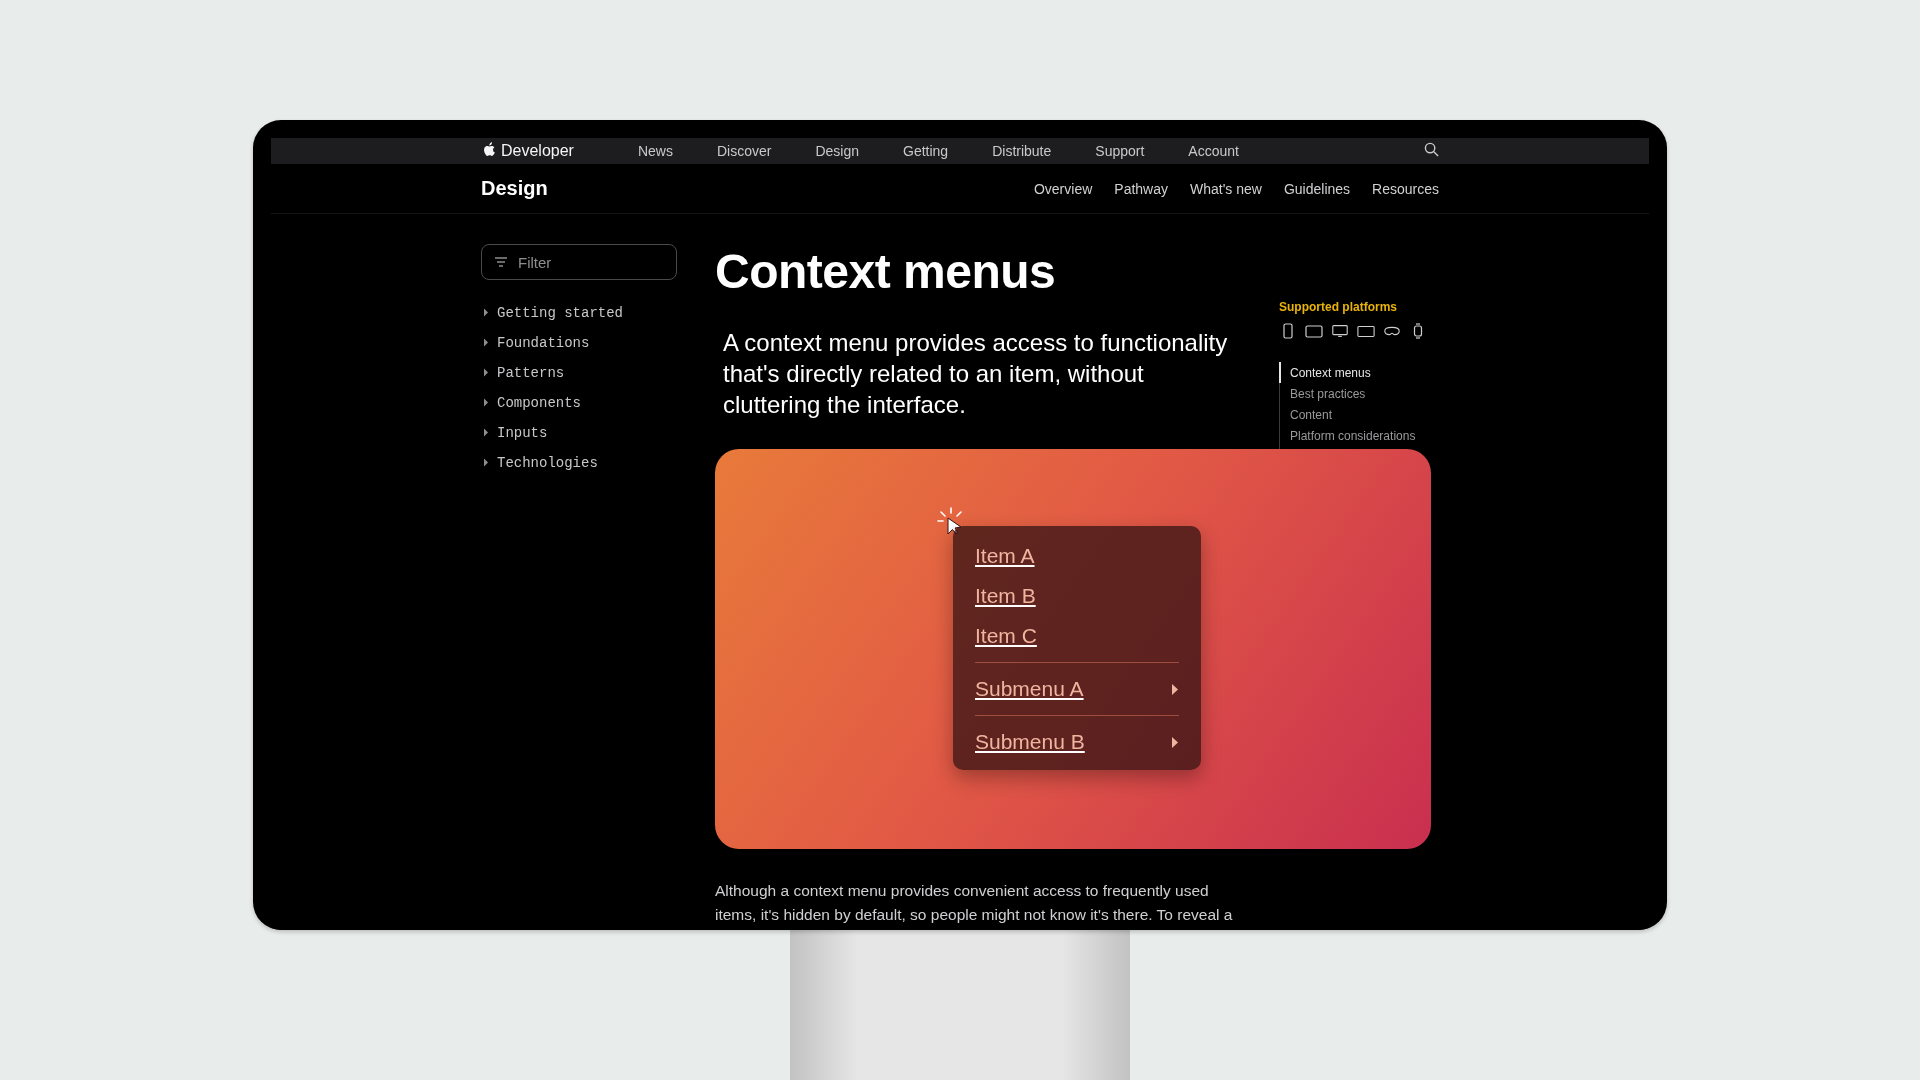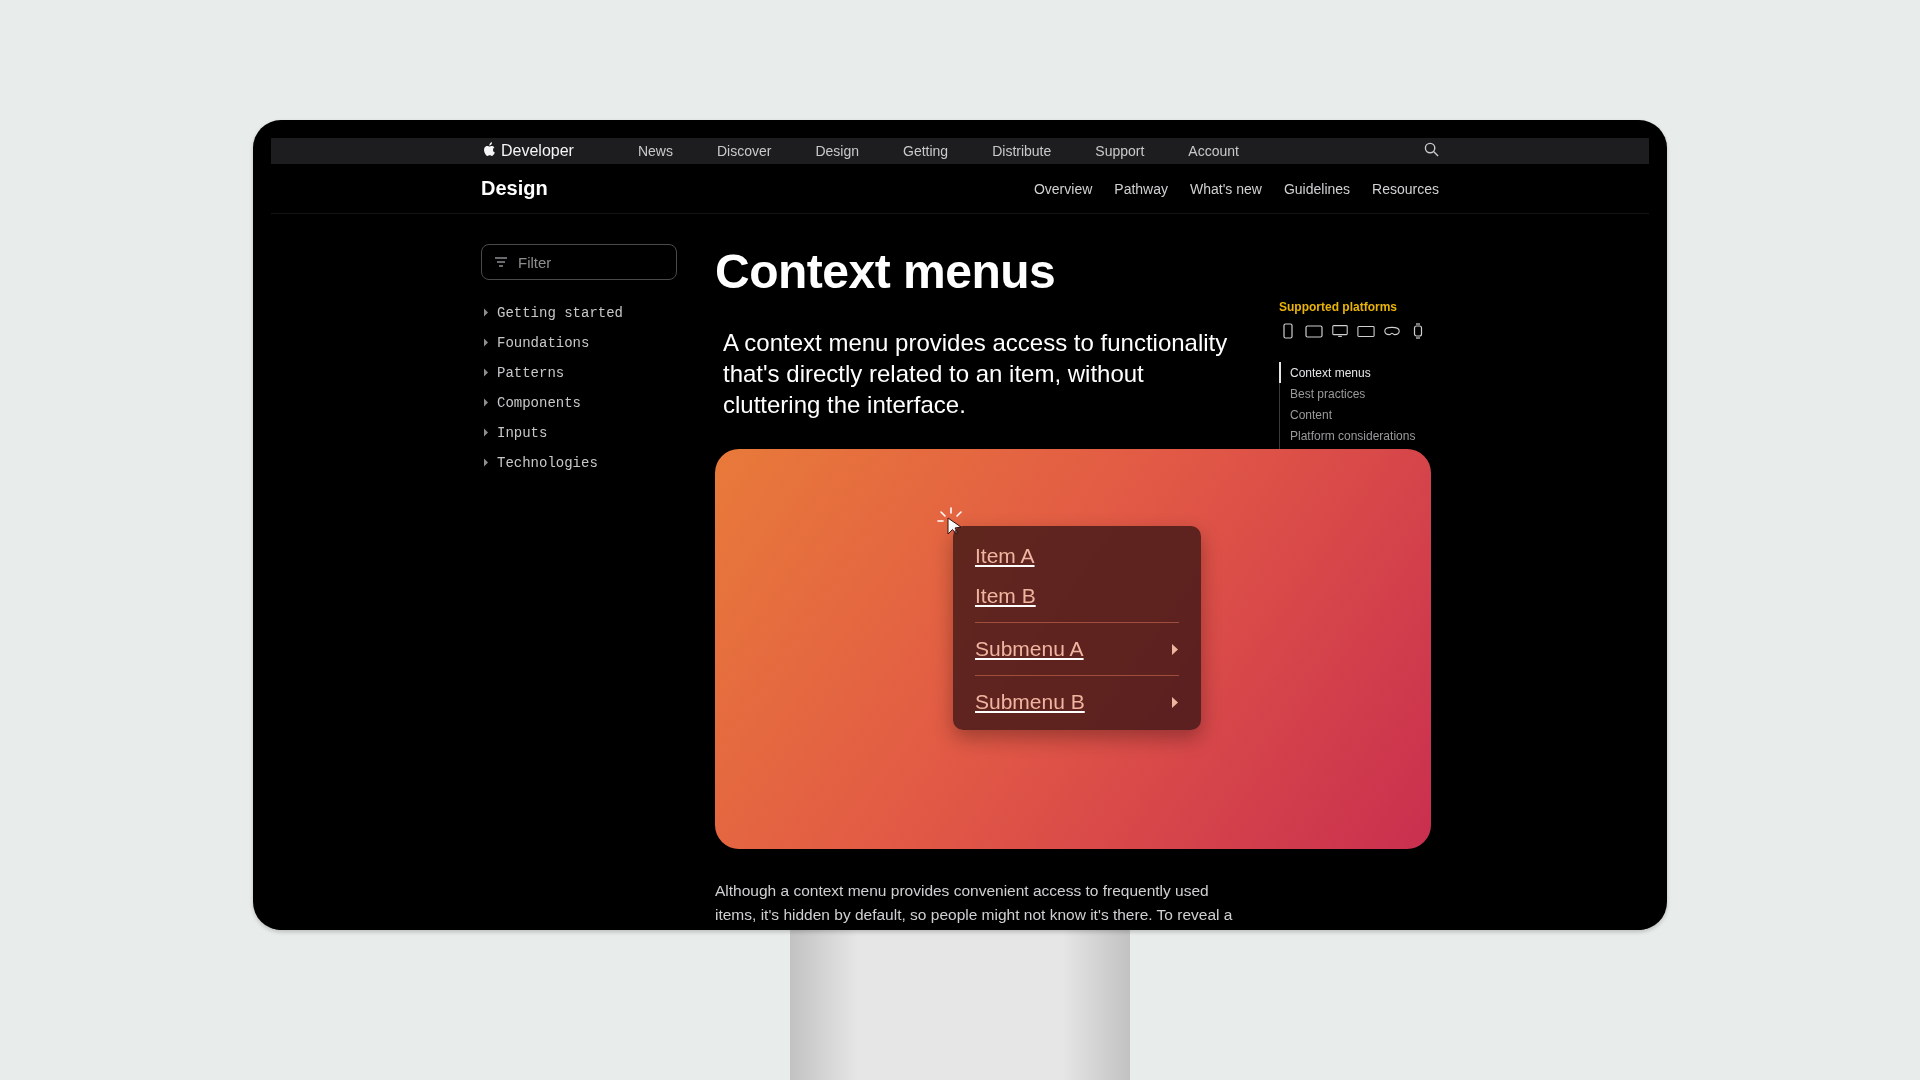--- a/index.html
+++ b/index.html
@@ -278,20 +278,23 @@
               <path d="M11 11 L11 27 L15.5 22.5 L19 27 L21 25.5 L18 21 L24 20 Z" fill="#fff" stroke="#3a1010" stroke-width="1"></path>
             </svg>
           </div>
           <div class="context-menu">
             <div class="row">
                 <span>Item A</span>
               </div>
             <div class="row">
                 <span>Item B</span>
               </div>
+            <div class="row">
+                <span>Item C</span>
+              </div>
             <div class="sep"></div>
             <div class="row">
               <span>Submenu A</span>
               <span class="chev"><svg viewBox="0 0 8 13">
                     <path d="M1 1 L7 6.5 L1 12 Z"></path>
                   </svg></span>
             </div>
             <div class="sep"></div>
             <div class="row">
               <span>Submenu B</span>

